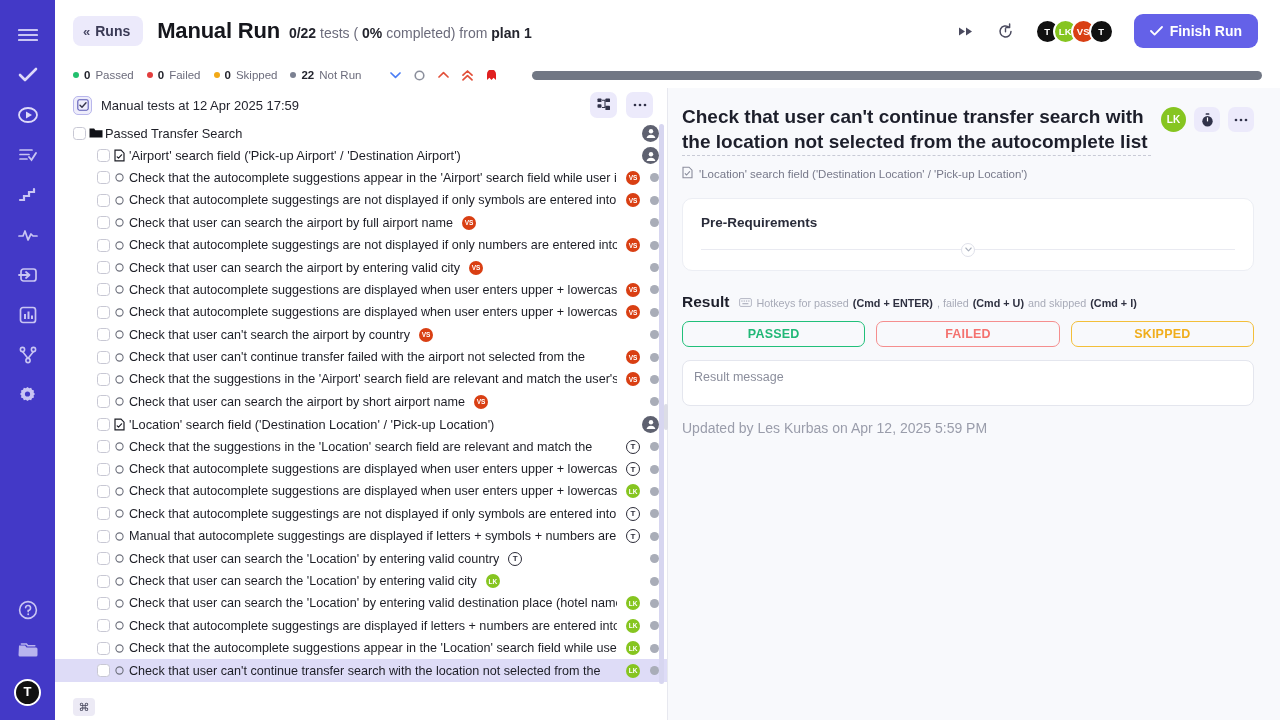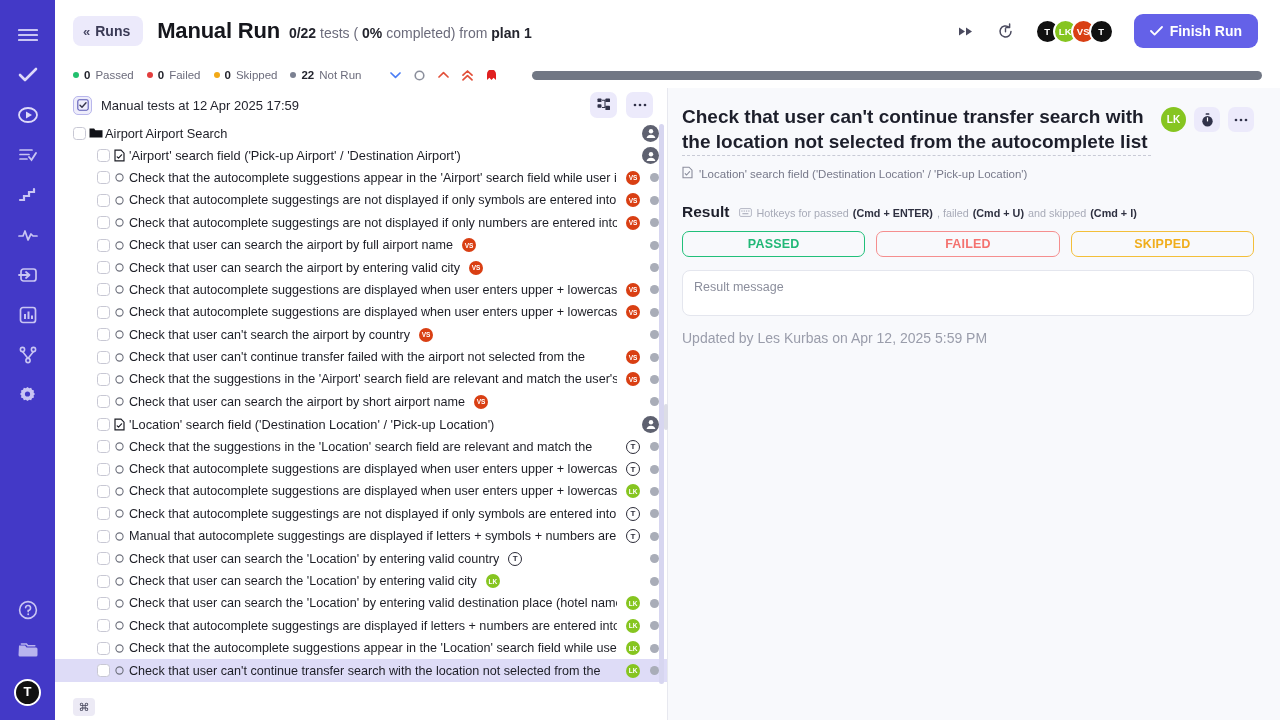--- a/index.html
+++ b/index.html
@@ -461,21 +461,21 @@
         <div class="tree-scroll">
           <div class="tree-vscroll"></div>
           <div id="tree-rows">
               <div class="row indent-0 folder">
                 <div class="cb"></div>
                 <div class="glyph">
                   <svg width="14" height="12" viewBox="0 0 14 12">
                     <path d="M0.5 1.6 h4.6 l1.3 1.6 h7.1 v7.3 h-13 Z" fill="#111218"></path>
                   </svg>
                 </div>
-                <span class="label">Airport Airport Search</span>
+                <span class="label">Passed Transfer Search</span>
                 <div class="rspacer"></div>
                 <span class="suite-av">
                   <svg width="12" height="12" viewBox="0 0 12 12">
                     <circle cx="6" cy="4.2" r="2.2" fill="#fff"></circle>
                     <path d="M1.6 11 a4.6 4.6 0 0 1 8.8 0 Z" fill="#fff"></path>
                   </svg>
                 </span>
               </div>
               <div class="row indent-1 suite">
                 <div class="cb"></div>
@@ -518,35 +518,35 @@
                 <span class="inline-av red">VS</span>
                 <span class="status-dot"></span>
               </div>
               <div class="row indent-2 case">
                 <div class="cb"></div>
                 <div class="glyph">
                   <svg width="9" height="9" viewBox="0 0 9 9">
                     <circle cx="4.5" cy="4.5" r="3.6" fill="none" stroke="#6d707c" stroke-width="1.1"></circle>
                   </svg>
                 </div>
+                <span class="label">Check that user can search the airport by full airport name</span>
+                <span class="inline-av red">VS</span>
+                <div class="rspacer"></div>
+                <span class="status-dot"></span>
+              </div>
+              <div class="row indent-2 case">
+                <div class="cb"></div>
+                <div class="glyph">
+                  <svg width="9" height="9" viewBox="0 0 9 9">
+                    <circle cx="4.5" cy="4.5" r="3.6" fill="none" stroke="#6d707c" stroke-width="1.1"></circle>
+                  </svg>
+                </div>
                 <span class="label">Check that autocomplete suggestings are not displayed if only numbers are entered into</span>
                 <div class="rspacer"></div>
                 <span class="inline-av red">VS</span>
-                <span class="status-dot"></span>
-              </div>
-              <div class="row indent-2 case">
-                <div class="cb"></div>
-                <div class="glyph">
-                  <svg width="9" height="9" viewBox="0 0 9 9">
-                    <circle cx="4.5" cy="4.5" r="3.6" fill="none" stroke="#6d707c" stroke-width="1.1"></circle>
-                  </svg>
-                </div>
-                <span class="label">Check that user can search the airport by full airport name</span>
-                <span class="inline-av red">VS</span>
-                <div class="rspacer"></div>
                 <span class="status-dot"></span>
               </div>
               <div class="row indent-2 case">
                 <div class="cb"></div>
                 <div class="glyph">
                   <svg width="9" height="9" viewBox="0 0 9 9">
                     <circle cx="4.5" cy="4.5" r="3.6" fill="none" stroke="#6d707c" stroke-width="1.1"></circle>
                   </svg>
                 </div>
                 <span class="label">Check that user can search the airport by entering valid city</span>
@@ -811,20 +811,30 @@
         <div class="breadcrumb">
           <span>
             <svg width="11" height="13" viewBox="0 0 11 13">
                 <path d="M1 1.2 h6 l3 3 v7.6 h-9 Z" fill="none" stroke="#8a8d9c" stroke-width="1.1"></path>
                 <polyline points="3.2,7.6 4.6,9 7.6,5.6" fill="none" stroke="#8a8d9c" stroke-width="1.1" stroke-linecap="round" stroke-linejoin="round"></polyline>
               </svg>
           </span>
           <span>'Location' search field ('Destination Location' / 'Pick-up Location')</span>
         </div>
 
+        <div class="card">
+          <div class="card-title">Pre-Requirements</div>
+          <div class="divider-wrap">
+            <div class="divider-knob">
+              <svg width="7" height="5" viewBox="0 0 7 5">
+                  <polyline points="0.8,1 3.5,3.8 6.2,1" fill="none" stroke="#aab0bd" stroke-width="1.1" stroke-linecap="round" stroke-linejoin="round"></polyline>
+                </svg>
+            </div>
+          </div>
+        </div>
 
         <div class="result-head">
           <div class="result-title">Result</div>
           <div class="hotkeys">
             <span class="kbd-icon">
               <svg width="13" height="9" viewBox="0 0 13 9">
                   <rect x="0.6" y="0.6" width="11.8" height="7.8" rx="1.3" fill="none" stroke="#b4b7c4" stroke-width="1"></rect>
                   <g fill="#b4b7c4">
                     <rect x="2.3" y="2.4" width="1.3" height="1.3"></rect>
                     <rect x="4.6" y="2.4" width="1.3" height="1.3"></rect>

